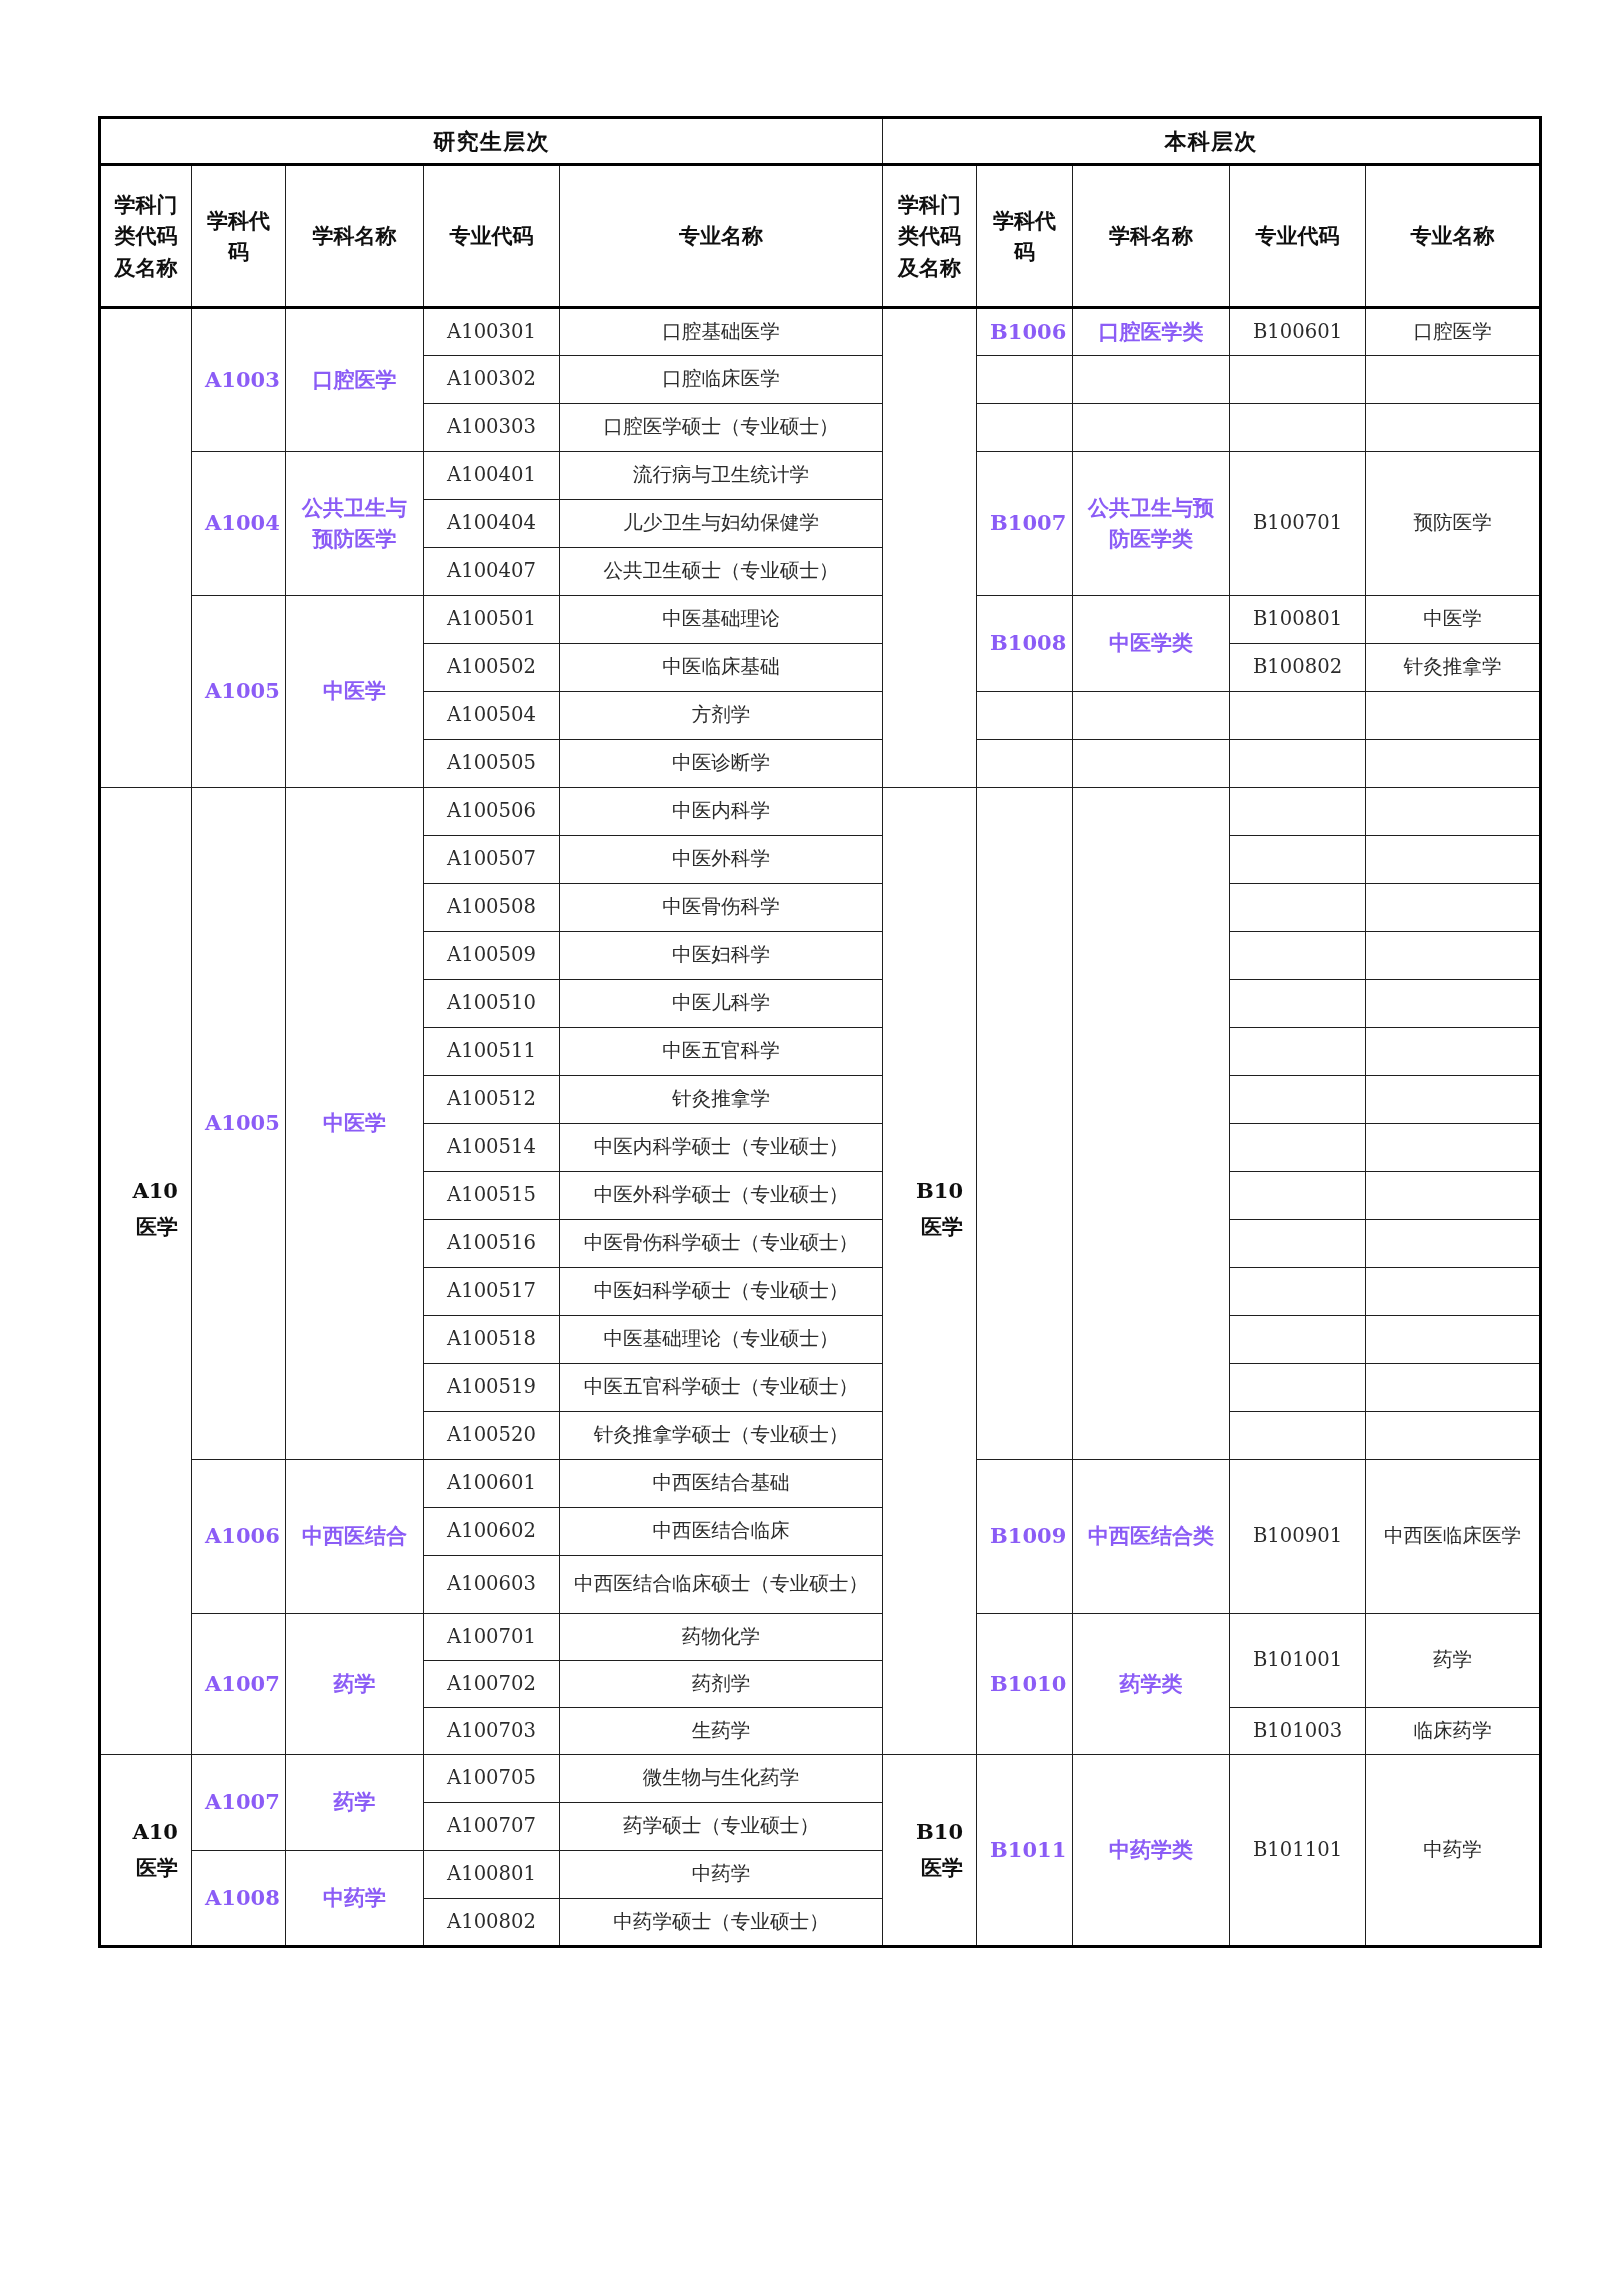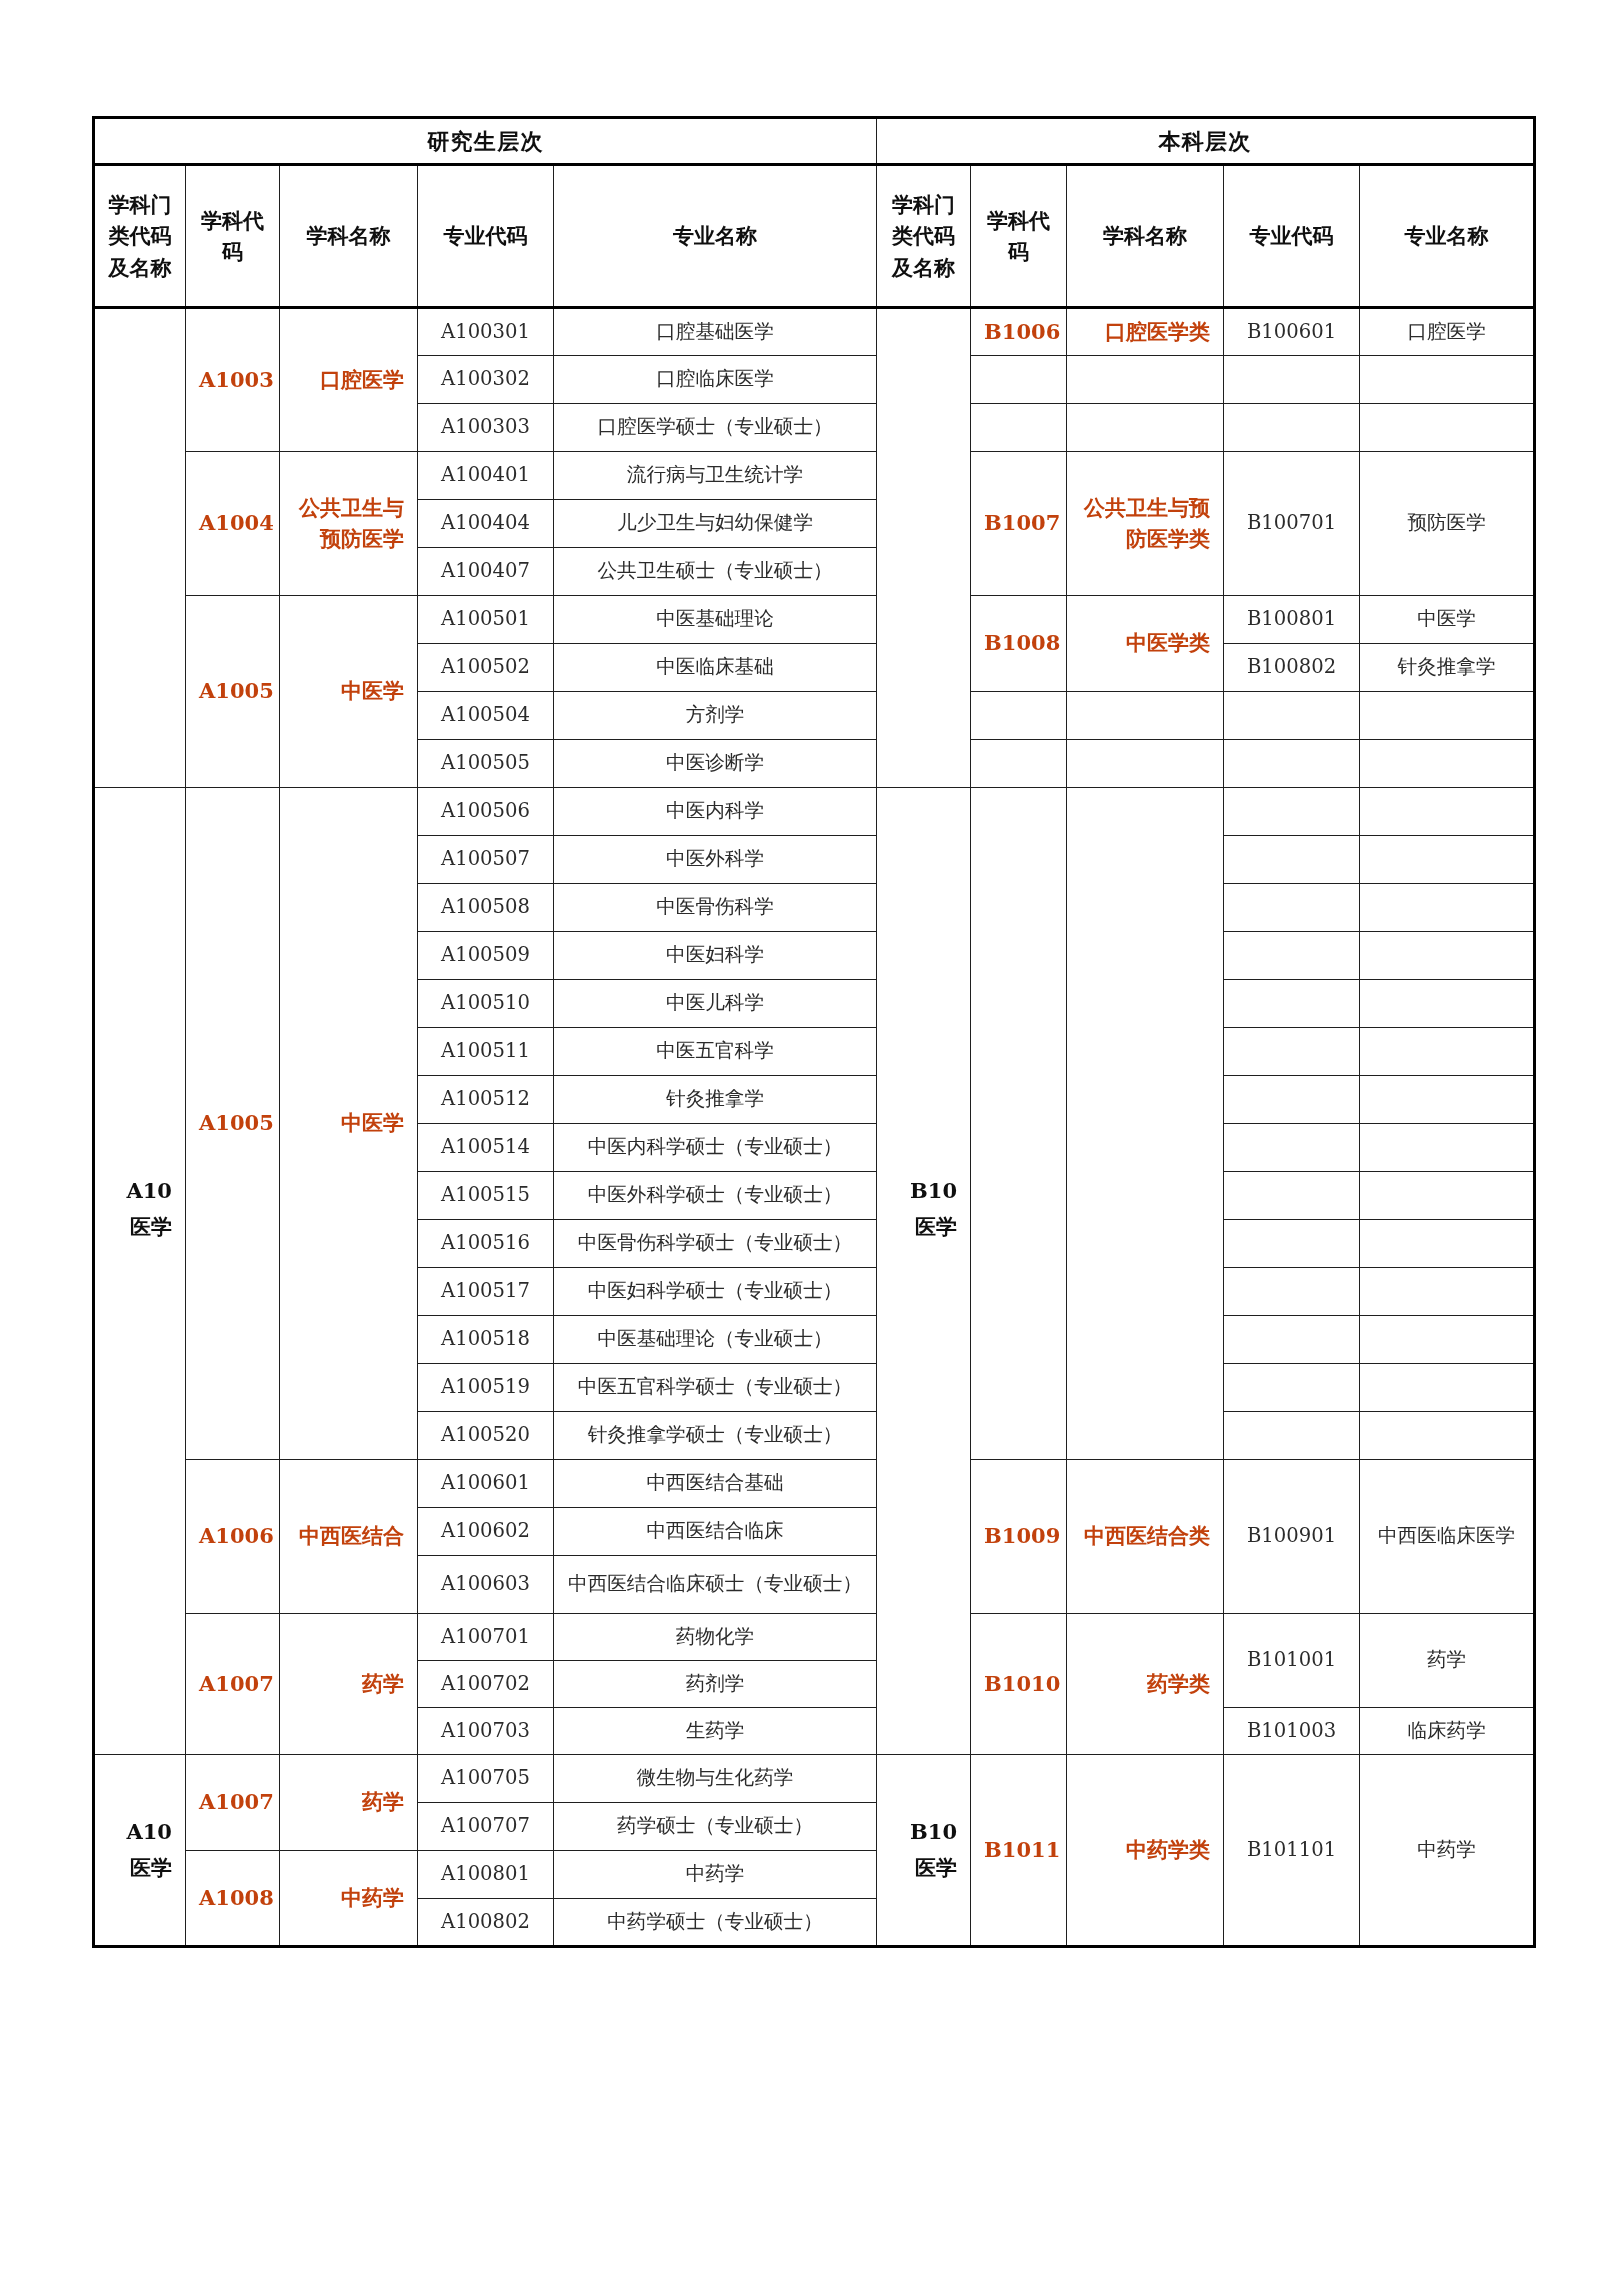--- a/index.html
+++ b/index.html
@@ -5,39 +5,39 @@
   html,body{margin:0;padding:0;background:#e8e8e8;}
   .page{
     position:relative;
     width:1623px;height:2295px;
     background:#ffffff;
     font-family:"DejaVu Serif","Liberation Serif",serif;
     color:#141414;
     overflow:hidden;
   }
   table.disc{
-    position:absolute;left:92px;top:116px;
+    position:absolute;left:98px;top:116px;
     width:1441px;
     border-collapse:collapse;
     table-layout:fixed;
     border:3.9px solid #000;
   }
   .disc th,.disc td{
     border:1.3px solid #1f1f1f;
     text-align:center;
     vertical-align:middle;
     padding:0 13px;
     overflow:hidden;
   }
   .disc th{
     font-size:21px;font-weight:bold;line-height:1.5;color:#0f0f0f;
     border-bottom:3.3px solid #000;
   }
   .h1 th{font-size:22px;letter-spacing:1.3px;}
-  td.b{font-size:21px;font-weight:bold;line-height:1.45;color:#c2410c;text-align:right;}
+  td.b{font-size:21px;font-weight:bold;line-height:1.45;color:#8b5cf6;}
   td.r{font-size:19.6px;font-weight:normal;line-height:1.55;color:#2b2b2b;}
   td.cat{font-size:21px;font-weight:bold;line-height:1.7;color:#0f0f0f;white-space:pre-line;text-align:right;}
   td.up{padding-bottom:124px;}
   .st{border-top:2.6px solid #000;}
   .bt{border-top:3.3px solid #000;}
   .cl1,.cr1{padding:0 19.6px;white-space:pre-line;}
   .cl3{padding:0 21px;}
   .cr3{padding:0 22px;}
   .cl5{padding:0 16.4px;}
   .cr5{padding:0 22px;}

